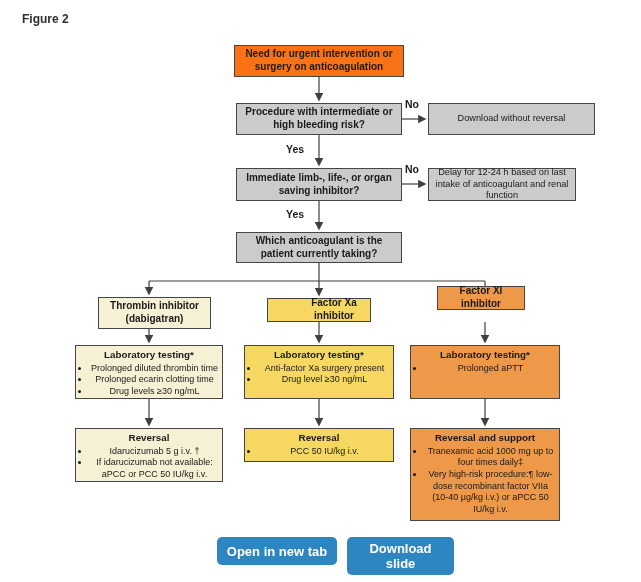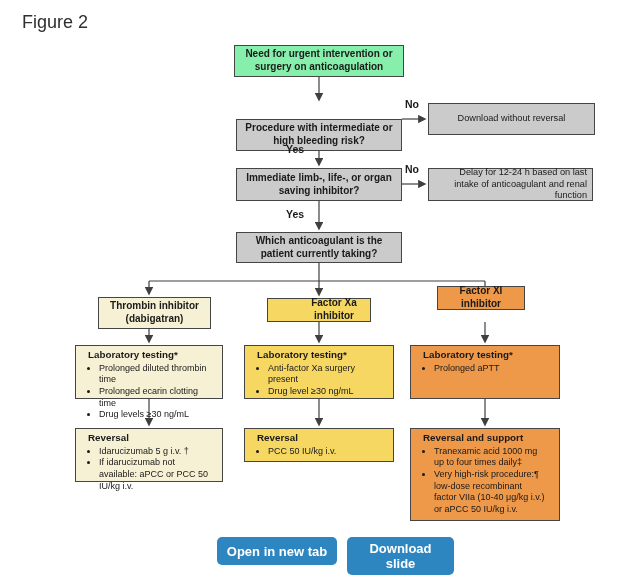--- a/index.html
+++ b/index.html
@@ -1,35 +1,35 @@
 <!DOCTYPE html>
 <html><head>
 <meta charset="utf-8">
 <style>
   html,body{margin:0;padding:0;background:#ffffff;}
   .canvas{
     position:relative;width:641px;height:582px;background:#ffffff;
     font-family:"Liberation Sans", sans-serif;color:#1a1a1a;overflow:hidden;
   }
-  .fig-title{position:absolute;left:22px;top:12px;font-size:18px;font-weight:normal;color:#2f2f2f;}
+  .fig-title{position:absolute;left:22px;top:12px;font-size:12px;font-weight:bold;color:#2f2f2f;}
   svg.connectors{position:absolute;left:0;top:0;pointer-events:none;}
   .box{
     position:absolute;box-sizing:border-box;border:1px solid #454545;
     display:flex;align-items:center;justify-content:center;text-align:center;
     font-weight:bold;font-size:10px;line-height:1.28;padding:2px 5px;
   }
-  .red{background:#86efac;}
+  .red{background:#f97316;}
   .gray{background:#cbcbcb;}
   .cream{background:#f6f0d4;}
   .yellow{background:#f5d762;}
   .orange{background:#ee9849;}
   .side{font-weight:normal;font-size:9.2px;}
   .infobox{
     position:absolute;box-sizing:border-box;border:1px solid #454545;
-    text-align:left;font-size:9px;line-height:1.3;padding:3px 12px;
+    text-align:center;font-size:9px;line-height:1.3;padding:3px 3px;
   }
   .ib-title{font-weight:bold;font-size:9.8px;margin-bottom:1px;}
   .infobox ul{margin:0;padding-left:11px;list-style:disc outside;}
   .infobox li{margin:0;padding:0;}
   .yesno{position:absolute;font-weight:bold;font-size:10.5px;}
   .btn{
     position:absolute;box-sizing:border-box;background:#2e86c1;color:#ffffff;
     border:none;border-radius:5px;font-family:"Liberation Sans", sans-serif;
     font-weight:bold;font-size:13px;display:flex;align-items:center;justify-content:center;
     cursor:pointer;
@@ -63,27 +63,27 @@
       <line x1="319" y1="322" x2="319" y2="341" marker-end="url(#ah)"></line>
       <line x1="485" y1="322" x2="485" y2="341" marker-end="url(#ah)"></line>
       <line x1="149" y1="399" x2="149" y2="424" marker-end="url(#ah)"></line>
       <line x1="319" y1="399" x2="319" y2="424" marker-end="url(#ah)"></line>
       <line x1="485" y1="399" x2="485" y2="424" marker-end="url(#ah)"></line>
     </g>
   </svg>
 
   <div class="box red" style="left:234px;top:45px;width:170px;height:32px;">Need for urgent intervention or surgery on anticoagulation</div>
 
-  <div class="box gray" style="left:236px;top:119px;width:166px;height:32px;">Procedure with intermediate or high bleeding risk?</div>
+  <div class="box gray" style="left:236px;top:103px;width:166px;height:32px;">Procedure with intermediate or high bleeding risk?</div>
 
   <div class="box gray side" style="left:428px;top:103px;width:167px;height:32px;">Download without reversal</div>
 
   <div class="box gray" style="left:236px;top:168px;width:166px;height:33px;">Immediate limb-, life-, or organ saving inhibitor?</div>
 
-  <div class="box gray side" style="left:428px;top:168px;width:165px;height:33px;text-align:right;">Delay for 12-24 h based on last intake of anticoagulant and renal function</div>
+  <div class="box gray side" style="left:428px;top:168px;width:148px;height:33px;">Delay for 12-24 h based on last intake of anticoagulant and renal function</div>
 
   <div class="box gray" style="left:236px;top:232px;width:166px;height:31px;">Which anticoagulant is the patient currently taking?</div>
 
   <div class="yesno" style="left:405px;top:98px;">No</div>
   <div class="yesno" style="left:286px;top:143px;">Yes</div>
   <div class="yesno" style="left:405px;top:163px;">No</div>
   <div class="yesno" style="left:286px;top:208px;">Yes</div>
 
   <div class="box cream" style="left:98px;top:297px;width:113px;height:32px;">Thrombin inhibitor (dabigatran)</div>
   <div class="box yellow" style="left:267px;top:298px;width:104px;height:24px;padding-left:35px;">Factor Xa inhibitor</div>

